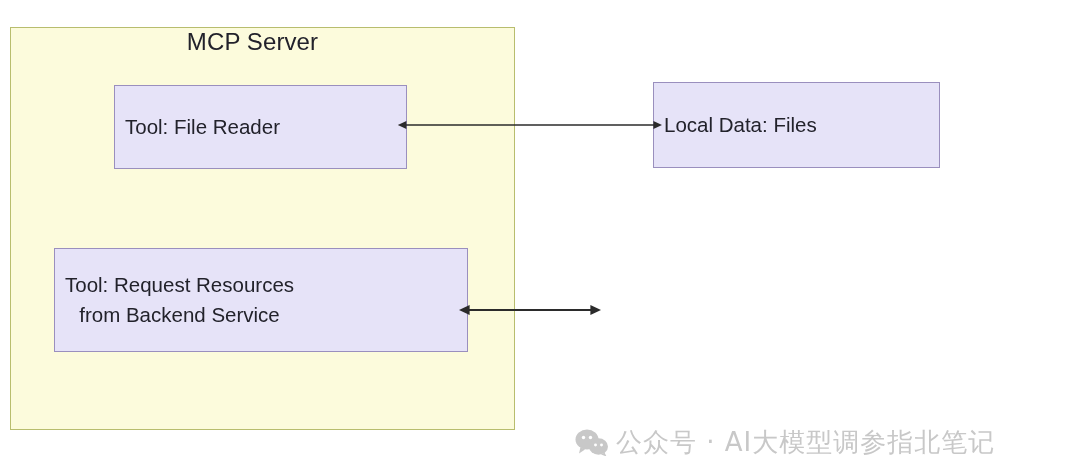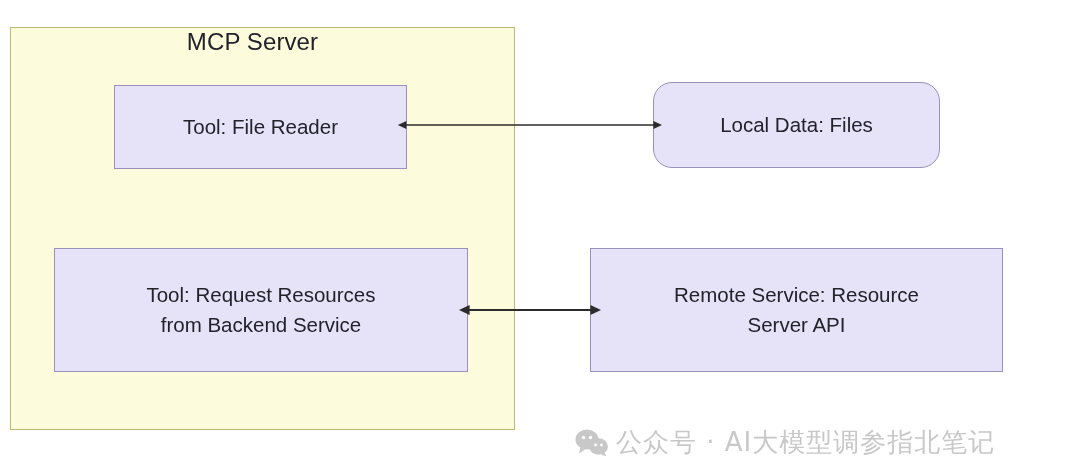--- a/index.html
+++ b/index.html
@@ -48,21 +48,20 @@
     white-space: nowrap;
   }
 
   .node {
     position: absolute;
     background: #e6e3f8;
     border: 1.5px solid #9a8fbe;
     box-sizing: border-box;
     display: flex;
     align-items: center;
-    justify-content: center;
     text-align: center;
   }
   .node .node-label {
     font-size: 20.5px;
     line-height: 30px;
     color: #22222b;
     padding: 0 10px;
     white-space: pre-line;
   }
 
@@ -70,27 +69,26 @@
     left: 114px;
     top: 85px;
     width: 293px;
     height: 84px;
   }
   #node-local-data {
     left: 653px;
     top: 82px;
     width: 287px;
     height: 86px;
-    border-radius: 19px;
   }
   #node-request-resources {
     left: 54px;
     top: 248px;
     width: 414px;
-    height: 124px;
+    height: 104px;
   }
   #node-remote-service {
     left: 590px;
     top: 248px;
     width: 413px;
     height: 124px;
   }
 
   
   .connector {
@@ -149,24 +147,20 @@
 
   <div class="node" id="node-local-data">
     <span class="node-label">Local Data: Files</span>
   </div>
 
   <div class="node" id="node-request-resources">
     <span class="node-label">Tool: Request Resources
 from Backend Service</span>
   </div>
 
-  <div class="node" id="node-remote-service">
-    <span class="node-label">Remote Service: Resource
-Server API</span>
-  </div>
 
   <svg class="connector" id="connector-top" viewBox="0 0 260 32">
     <defs>
       <marker id="arrow-left-top" markerWidth="10" markerHeight="10" refX="8.6" refY="4" orient="auto" markerUnits="userSpaceOnUse">
         <path d="M9,0 L9,8 L0.4,4 Z" fill="#2b2b2b"></path>
       </marker>
       <marker id="arrow-right-top" markerWidth="10" markerHeight="10" refX="0.6" refY="4" orient="auto" markerUnits="userSpaceOnUse">
         <path d="M0,0 L0,8 L8.6,4 Z" fill="#2b2b2b"></path>
       </marker>
     </defs>

